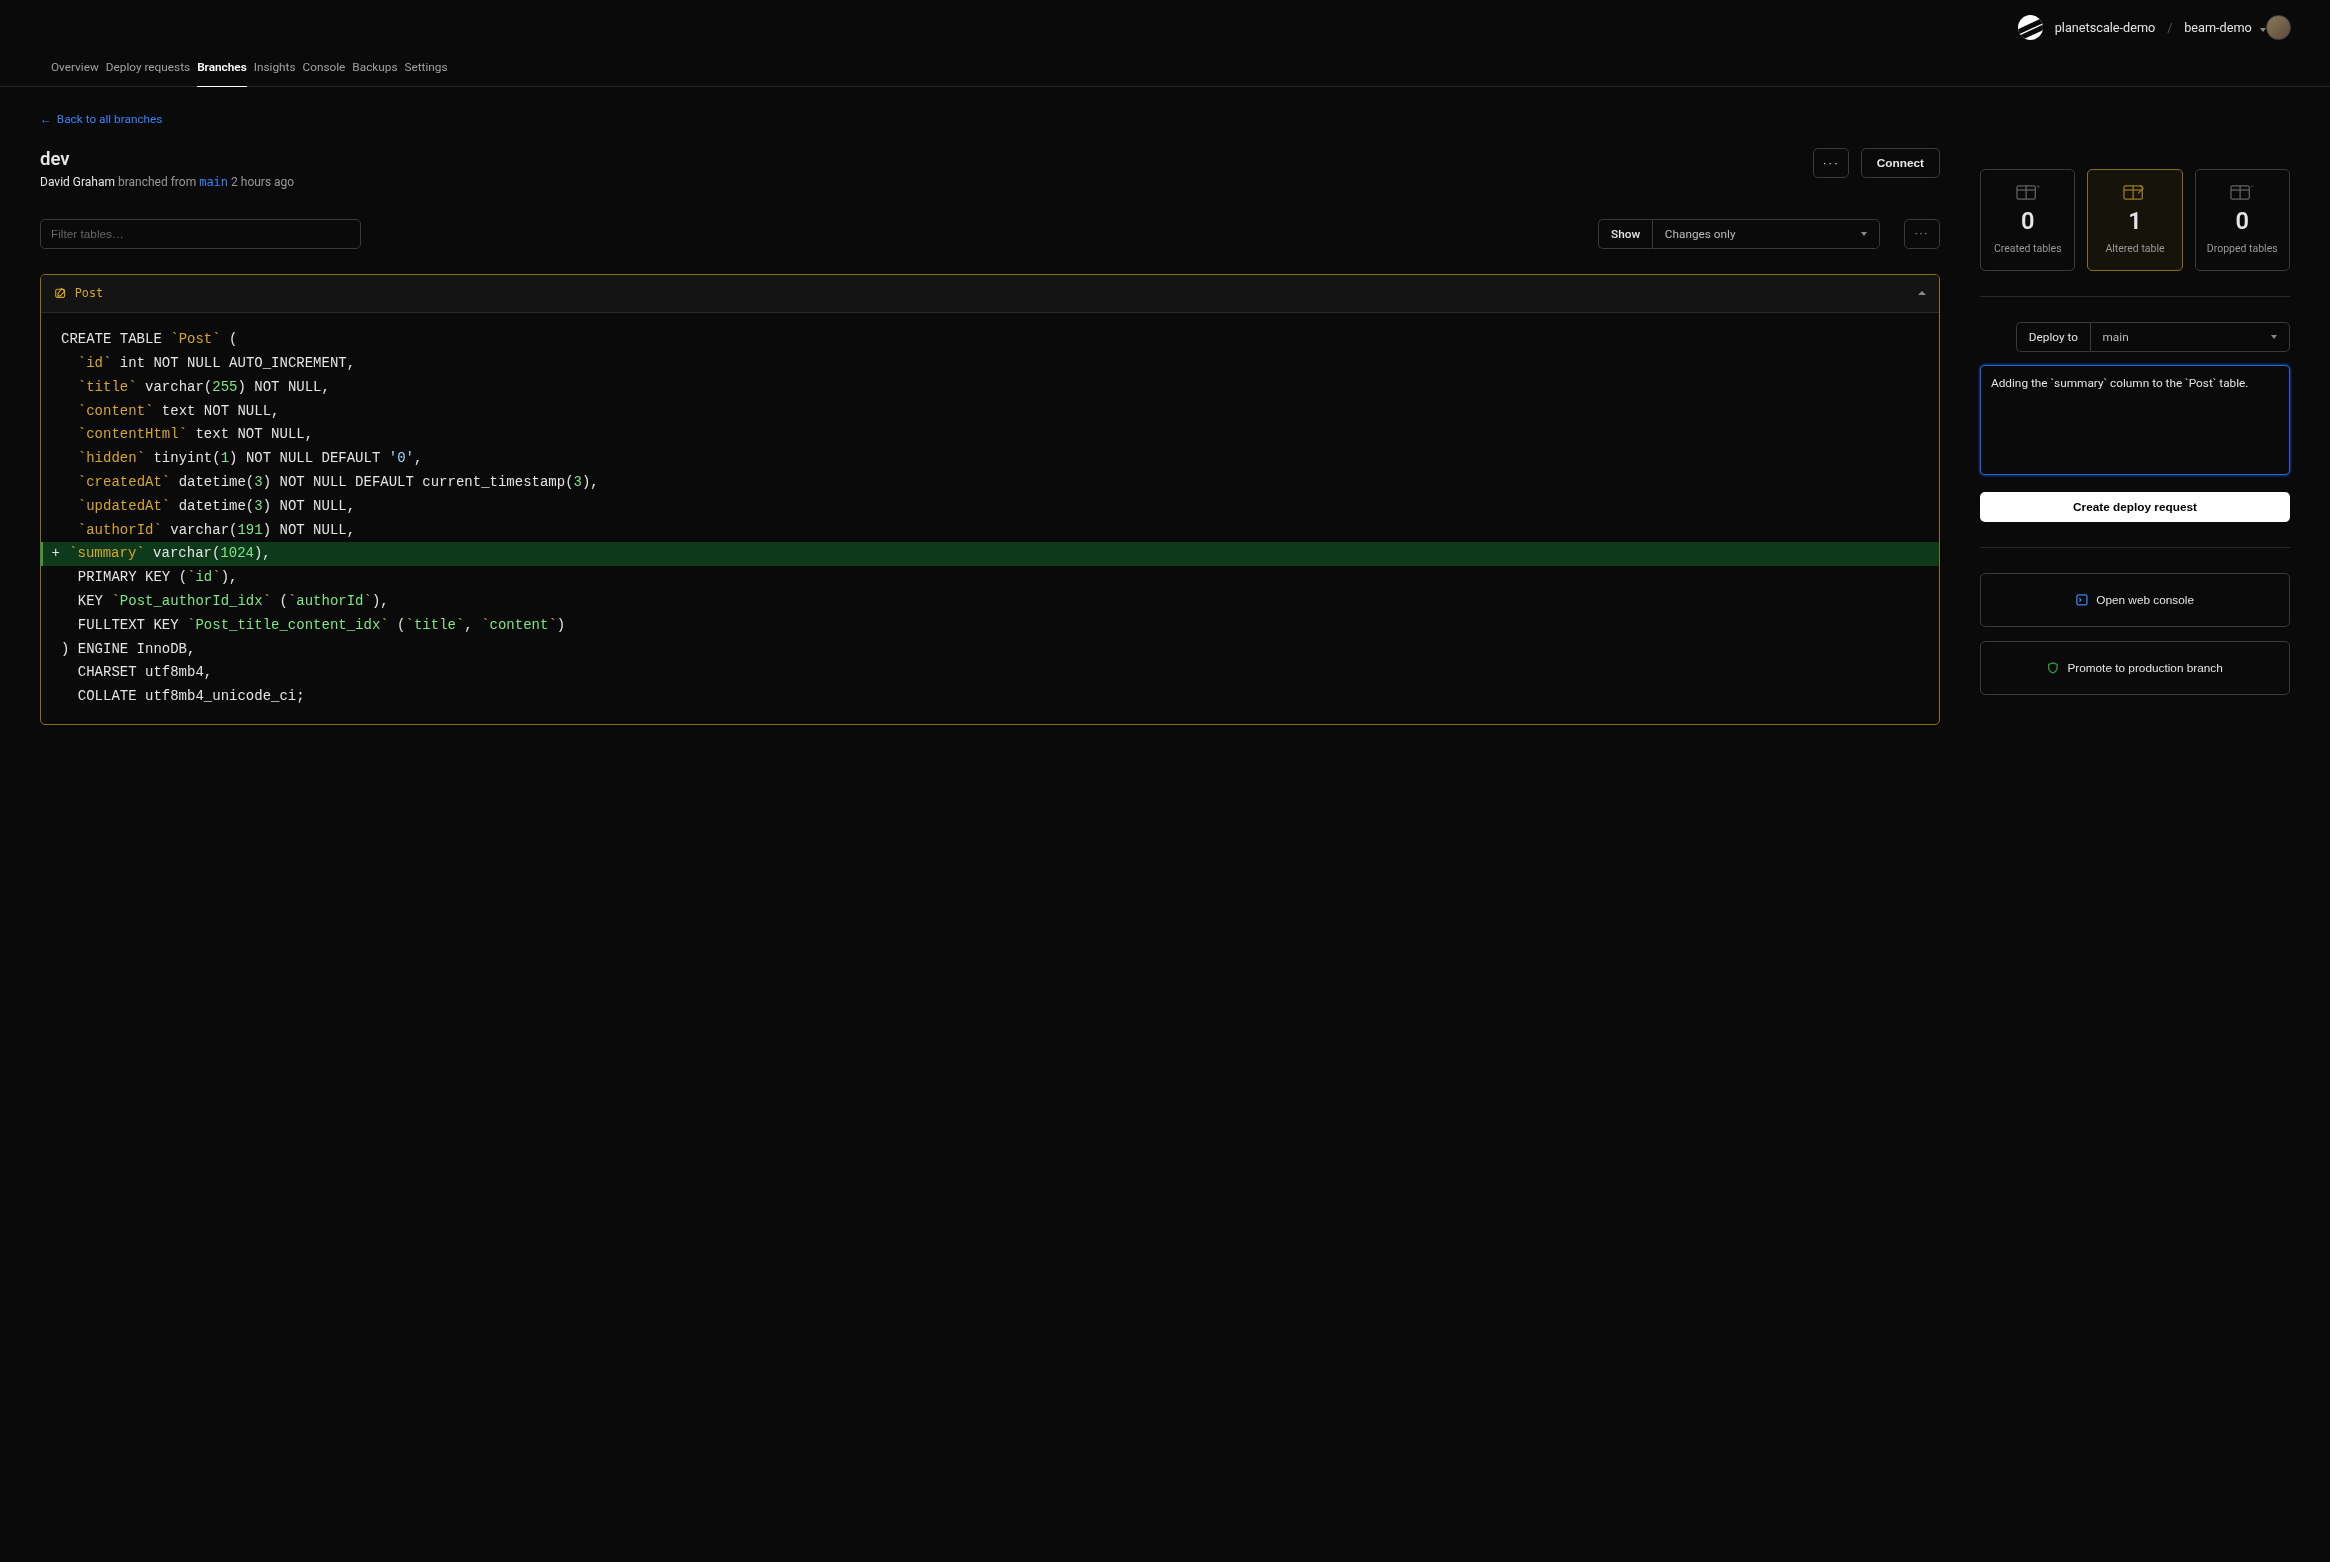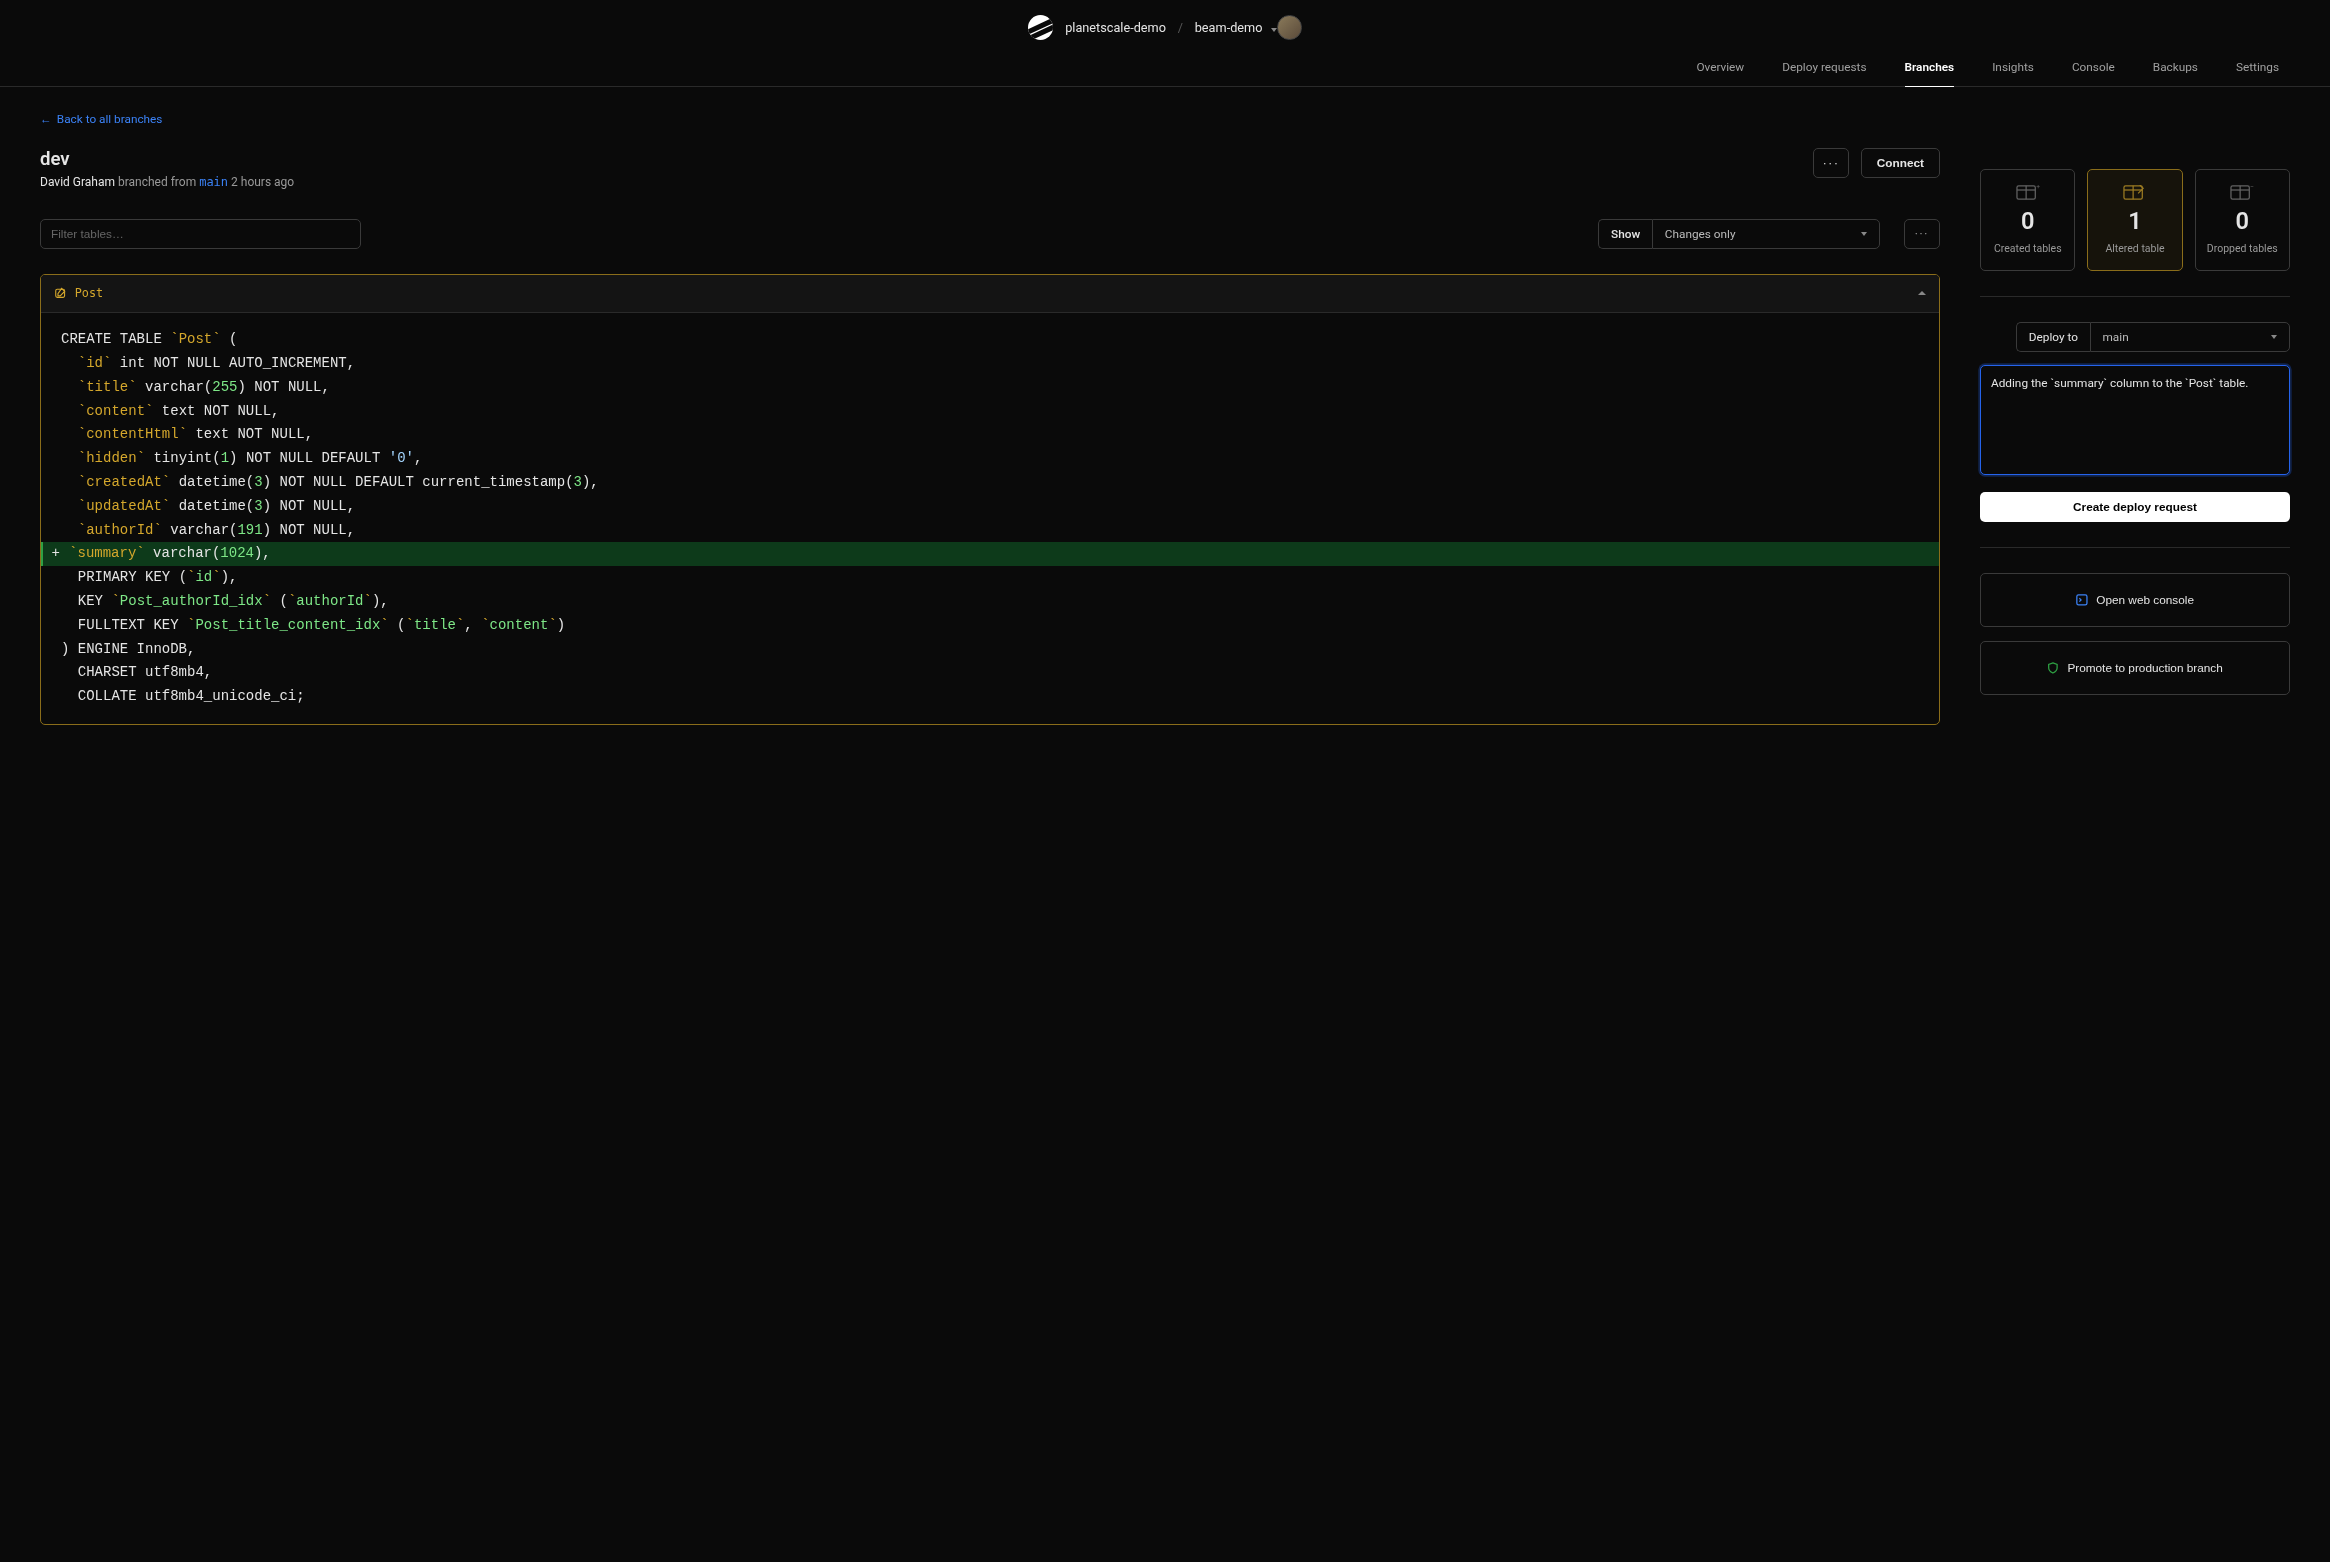--- a/index.html
+++ b/index.html
@@ -6,21 +6,21 @@
 body {
   background: #0a0a0a;
   color: #e5e5e5;
   font-family: -apple-system, BlinkMacSystemFont, "Segoe UI", Roboto, sans-serif;
   font-size: 11.8px;
   min-height: 100vh;
 }
 .header {
   display: flex;
   align-items: center;
-  justify-content: center;
+  justify-content: flex-end;
   padding: 15px 39px 0 39px;
 }
 .header-left { display: flex; align-items: center; gap: 11.8px; }
 .logo {
   width: 25px; height: 25px;
   border-radius: 50%;
   background: #fff;
   position: relative;
   overflow: hidden;
 }
@@ -44,24 +44,23 @@
   margin-left: 5px;
 }
 .avatar {
   width: 25px; height: 25px;
   border-radius: 50%;
   background: linear-gradient(135deg, #8a7a5a, #5a4a3a);
   border: 0.8px solid #444;
 }
 .tabs {
   display: flex;
-  gap: 38px;
+  gap: 7px;
   padding: 13.5px 51px 0 51px;
   border-bottom: 0.8px solid #2a2a2a;
-  justify-content: flex-end;
 }
 .tab {
   padding: 6.7px 0 11.8px 0;
   color: #a0a0a0;
   cursor: pointer;
   font-size: 11.8px;
   border-bottom: 1.7px solid transparent;
   margin-bottom: -0.8px;
 }
 .tab.active { color: #fff; font-weight: 600; border-bottom-color: #fff; }

